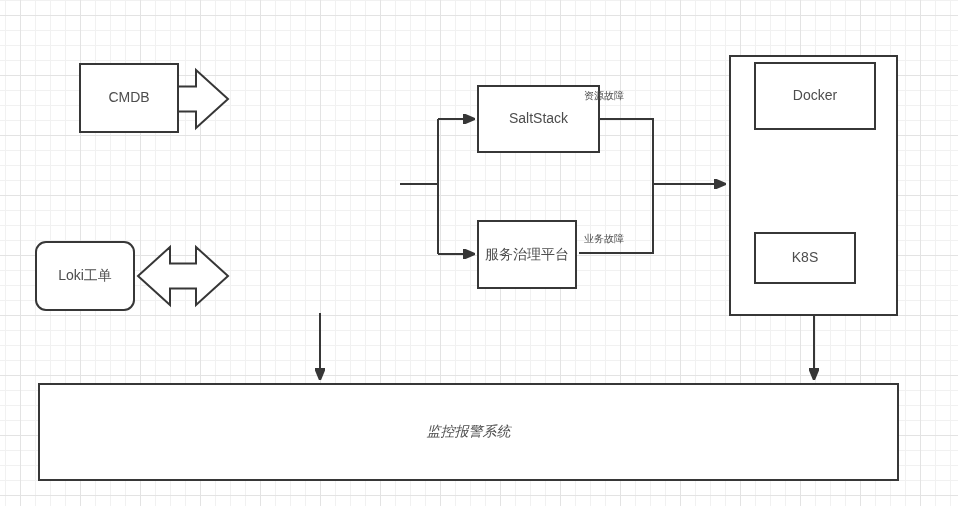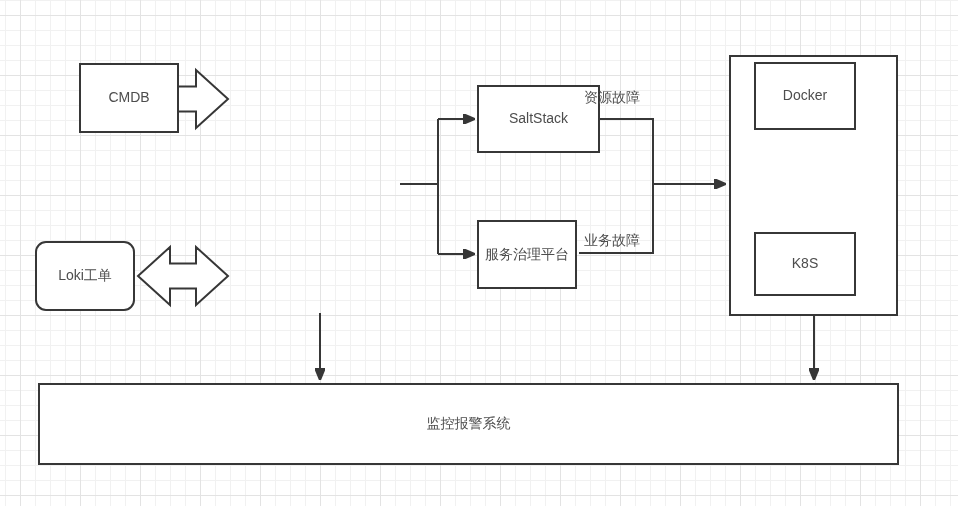--- a/index.html
+++ b/index.html
@@ -37,21 +37,21 @@
     font-size:14px;color:var(--text);
     text-align:center;line-height:1.25;
   }
   .group{
     position:absolute;
     background:var(--node-fill);
     border:2px solid var(--stroke);
   }
   .edge-label{
     position:absolute;
-    font-size:14px;color:var(--text);
+    font-size:10px;color:var(--text);
     white-space:nowrap;
   }
 </style>
 </head>
 <body>
 
 <div id="canvas">
 
   <svg class="overlay" viewBox="0 0 958 506" xmlns="http://www.w3.org/2000/svg">
     <defs>
@@ -79,24 +79,24 @@
 
   <div class="node" style="left:35px;top:63px;width:100px;height:70px;margin-left:44px;">CMDB</div>
 
   <div class="node" style="left:35px;top:241px;width:100px;height:70px;border-radius:11px;">Loki工单</div>
 
 
   <div class="node" style="left:477px;top:85px;width:123px;height:68px;">SaltStack</div>
 
   <div class="node" style="left:477px;top:220px;width:100px;height:69px;">服务治理平台</div>
 
-  <div class="node" style="left:754px;top:62px;width:102px;height:68px;">Docker</div>
+  <div class="node" style="left:754px;top:62px;width:122px;height:68px;">Docker</div>
 
 
-  <div class="node" style="left:754px;top:232px;width:102px;height:64px;">K8S</div>
+  <div class="node" style="left:754px;top:232px;width:102px;height:52px;">K8S</div>
 
-  <div class="node" style="left:38px;top:383px;width:861px;height:82px;">监控报警系统</div>
+  <div class="node" style="left:38px;top:383px;width:861px;height:98px;font-style:italic;">监控报警系统</div>
 
   <div class="edge-label" style="left:584px;top:89px;">资源故障</div>
 
   <div class="edge-label" style="left:584px;top:232px;">业务故障</div>
 
 </div>
 
 </body></html>

